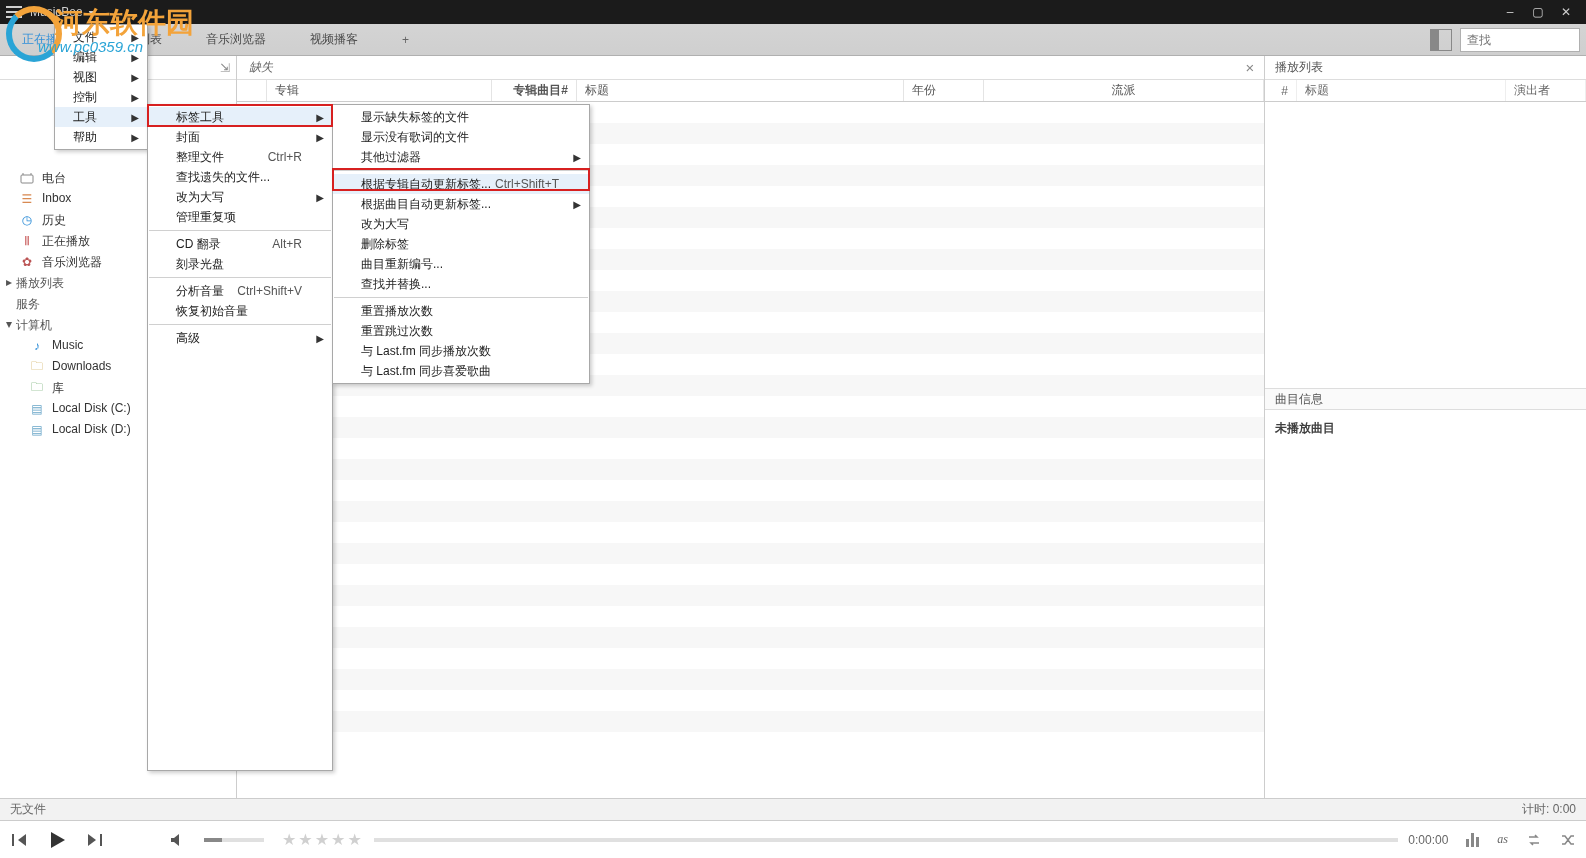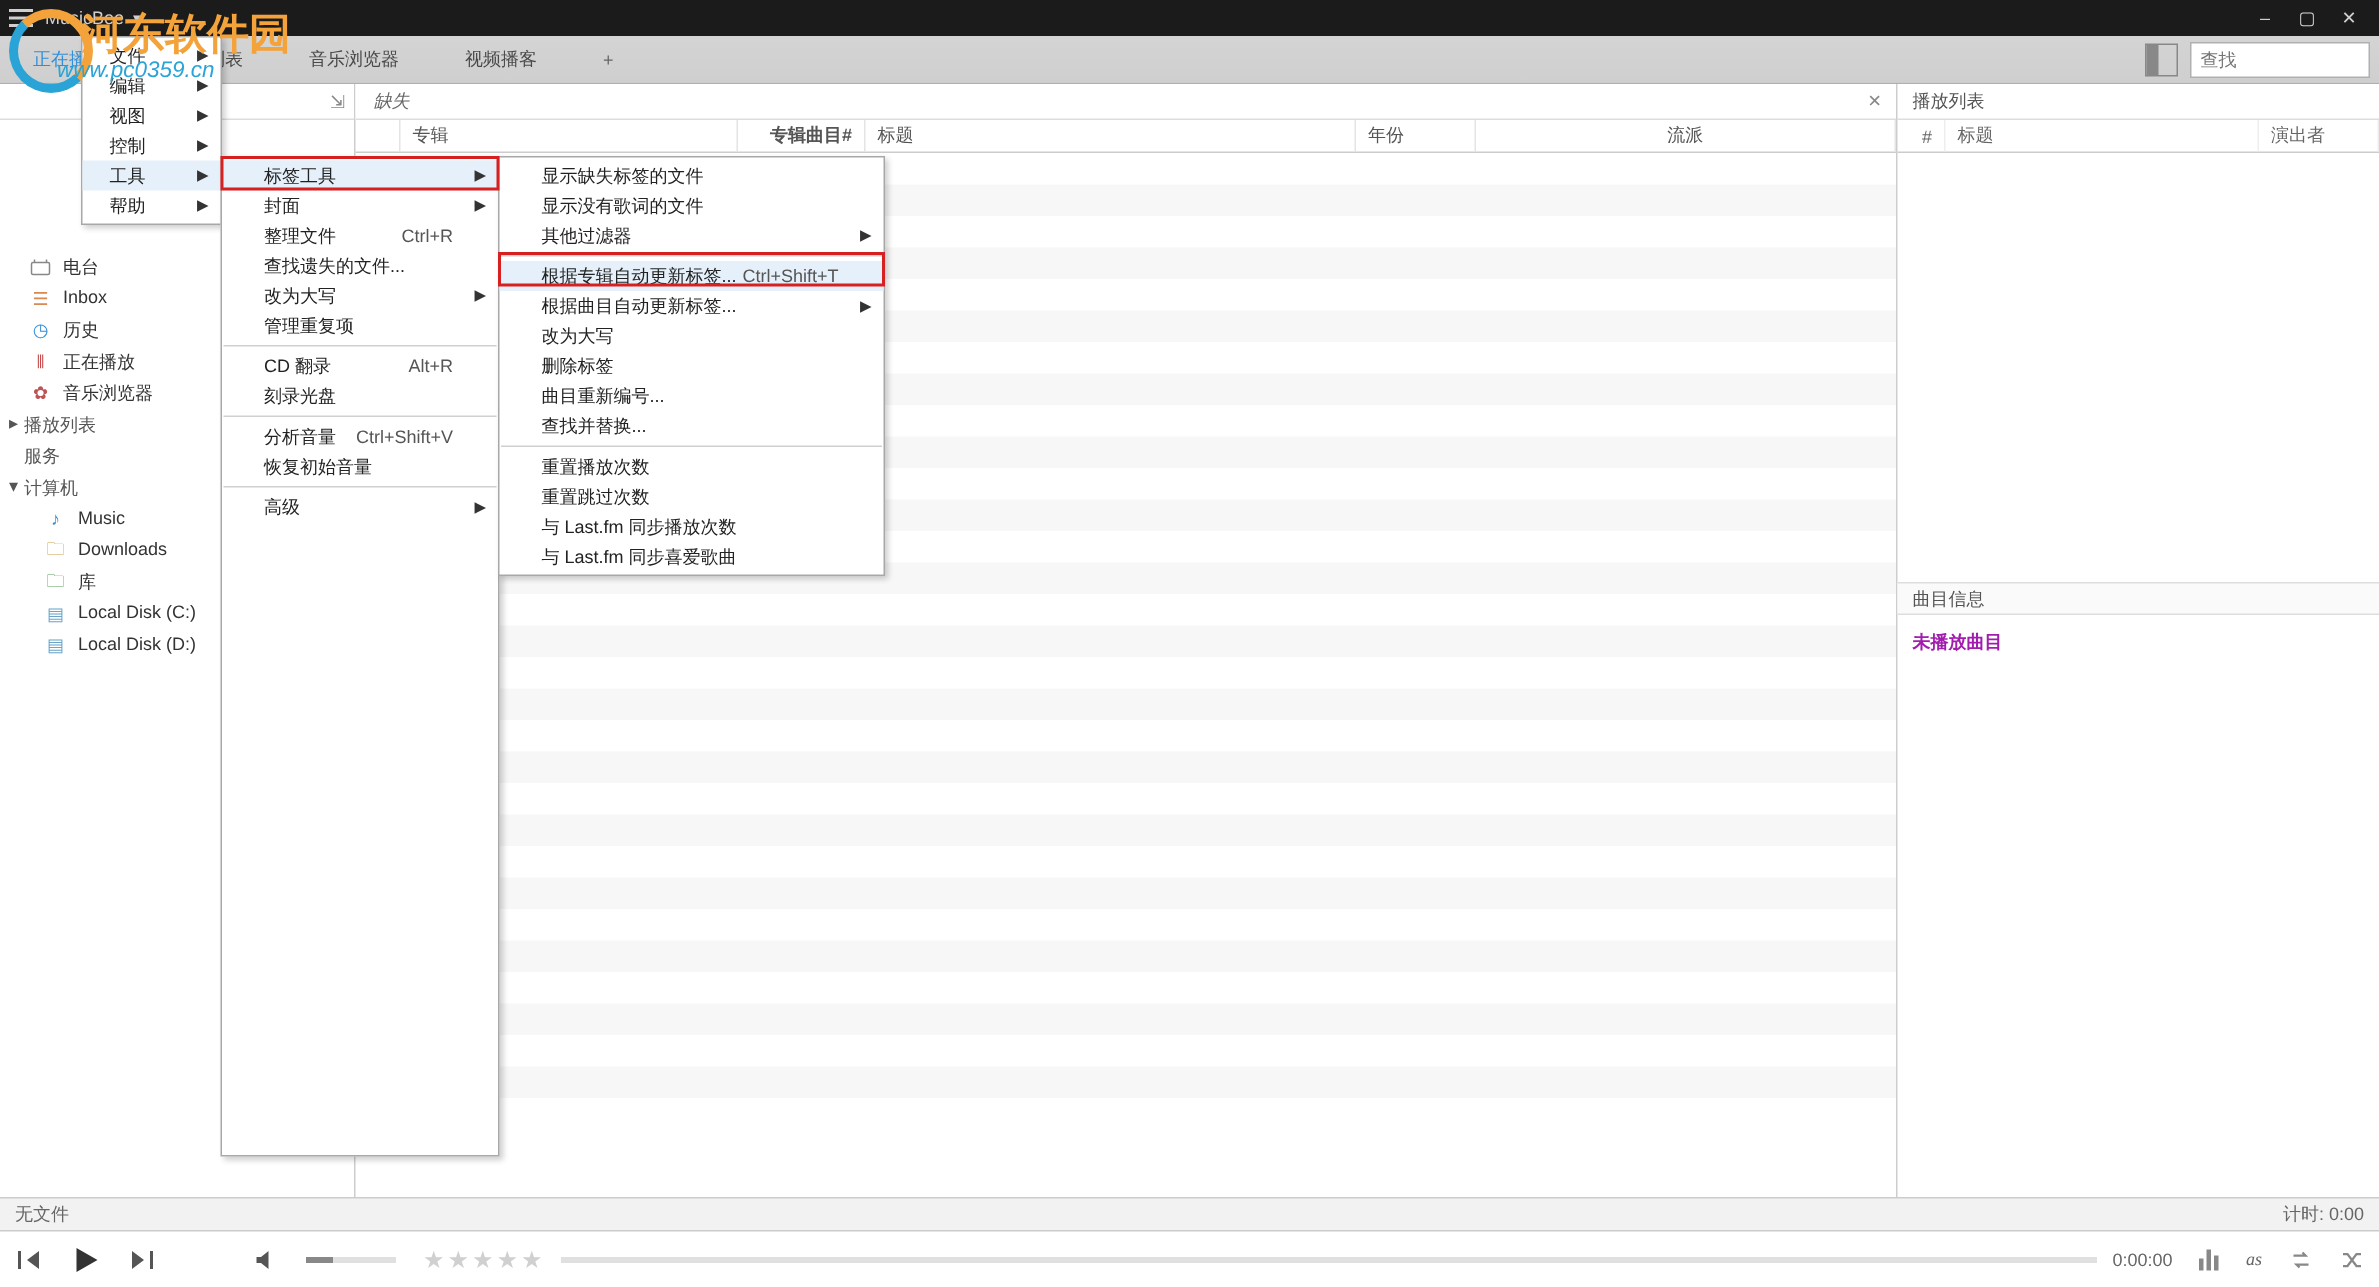--- a/index.html
+++ b/index.html
@@ -64,21 +64,21 @@
 .gridbody .row { height:21px; }
 .gridbody .row:nth-child(even){background:#f7f7f7;}
 
 
 .rp-head { height:24px; display:flex; align-items:center; padding:0 10px; color:#555; border-bottom:1px solid #ddd; }
 .rp-cols { height:22px; display:flex; border-bottom:1px solid #ccc; color:#666; }
 .rp-cols div { padding:0 8px; display:flex; align-items:center; border-right:1px solid #eee; }
 .rp-c1{width:32px;justify-content:flex-end;} .rp-c2{flex:1;} .rp-c3{width:80px;}
 .rp-body{flex:1;}
 .section-head { height:22px; background:#fafafa; border-top:1px solid #ddd; border-bottom:1px solid #ddd; display:flex; align-items:center; padding:0 10px; color:#555; margin-top:286px;}
-.no-play { padding:10px; color:#a21caf; font-weight:bold;}
+.no-play { padding:10px; color:#404040; font-weight:bold;}
 
 
 .status { height:22px; background:#f2f2f2; border-top:1px solid #ccc; display:flex; align-items:center; color:#666; padding:0 10px; }
 .status .right { margin-left:auto; }
 
 
 .player { height:38px; background:#fff; border-top:1px solid #ccc; display:flex; align-items:center; padding:0 10px; gap:18px; color:#666;}
 .pbtn { cursor:pointer; display:flex; align-items:center; justify-content:center; }
 .progress-section { flex:1; display:flex; align-items:center; gap:10px; }
 .stars { color:#d0d0d0; letter-spacing:2px; font-size:16px;}

